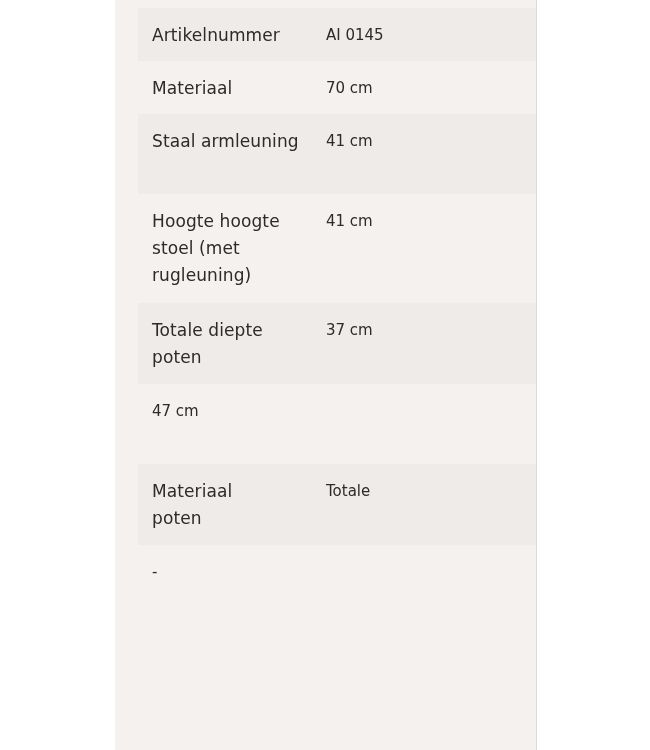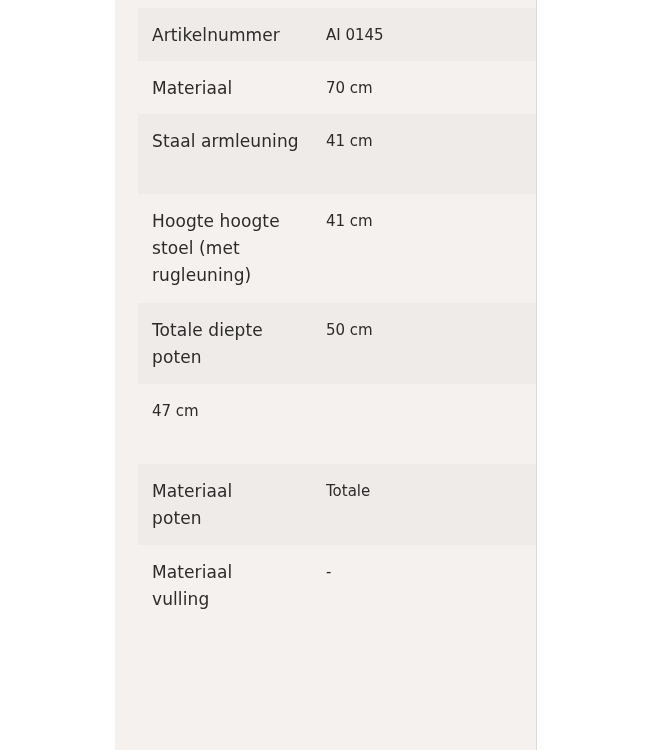--- a/index.html
+++ b/index.html
@@ -67,26 +67,25 @@
   <div class="spec-row alt" style="height:80px">
     <div class="spec-label" style="width:160px;margin-right:14px">Staal armleuning</div>
     <div class="spec-value">41 cm</div>
   </div>
   <div class="spec-row" style="height:109px">
     <div class="spec-label" style="width:140px;margin-right:34px">Hoogte hoogte stoel (met rugleuning)</div>
     <div class="spec-value">41 cm</div>
   </div>
   <div class="spec-row alt" style="height:81px">
     <div class="spec-label" style="width:140px;margin-right:34px">Totale diepte poten</div>
-    <div class="spec-value">50 cm</div>
+    <div class="spec-value">37 cm</div>
   </div>
   <div class="spec-row" style="height:80px">
     <div class="spec-value">47 cm</div>
   </div>
   <div class="spec-row alt" style="height:81px">
     <div class="spec-label" style="width:120px;margin-right:54px">Materiaal poten</div>
     <div class="spec-value">Totale</div>
   </div>
   <div class="spec-row" style="height:81px">
-    <div class="spec-label" style="width:120px;margin-right:54px">Materiaal vulling</div>
     <div class="spec-value">-</div>
   </div>
 </div>
 
 </body></html>

